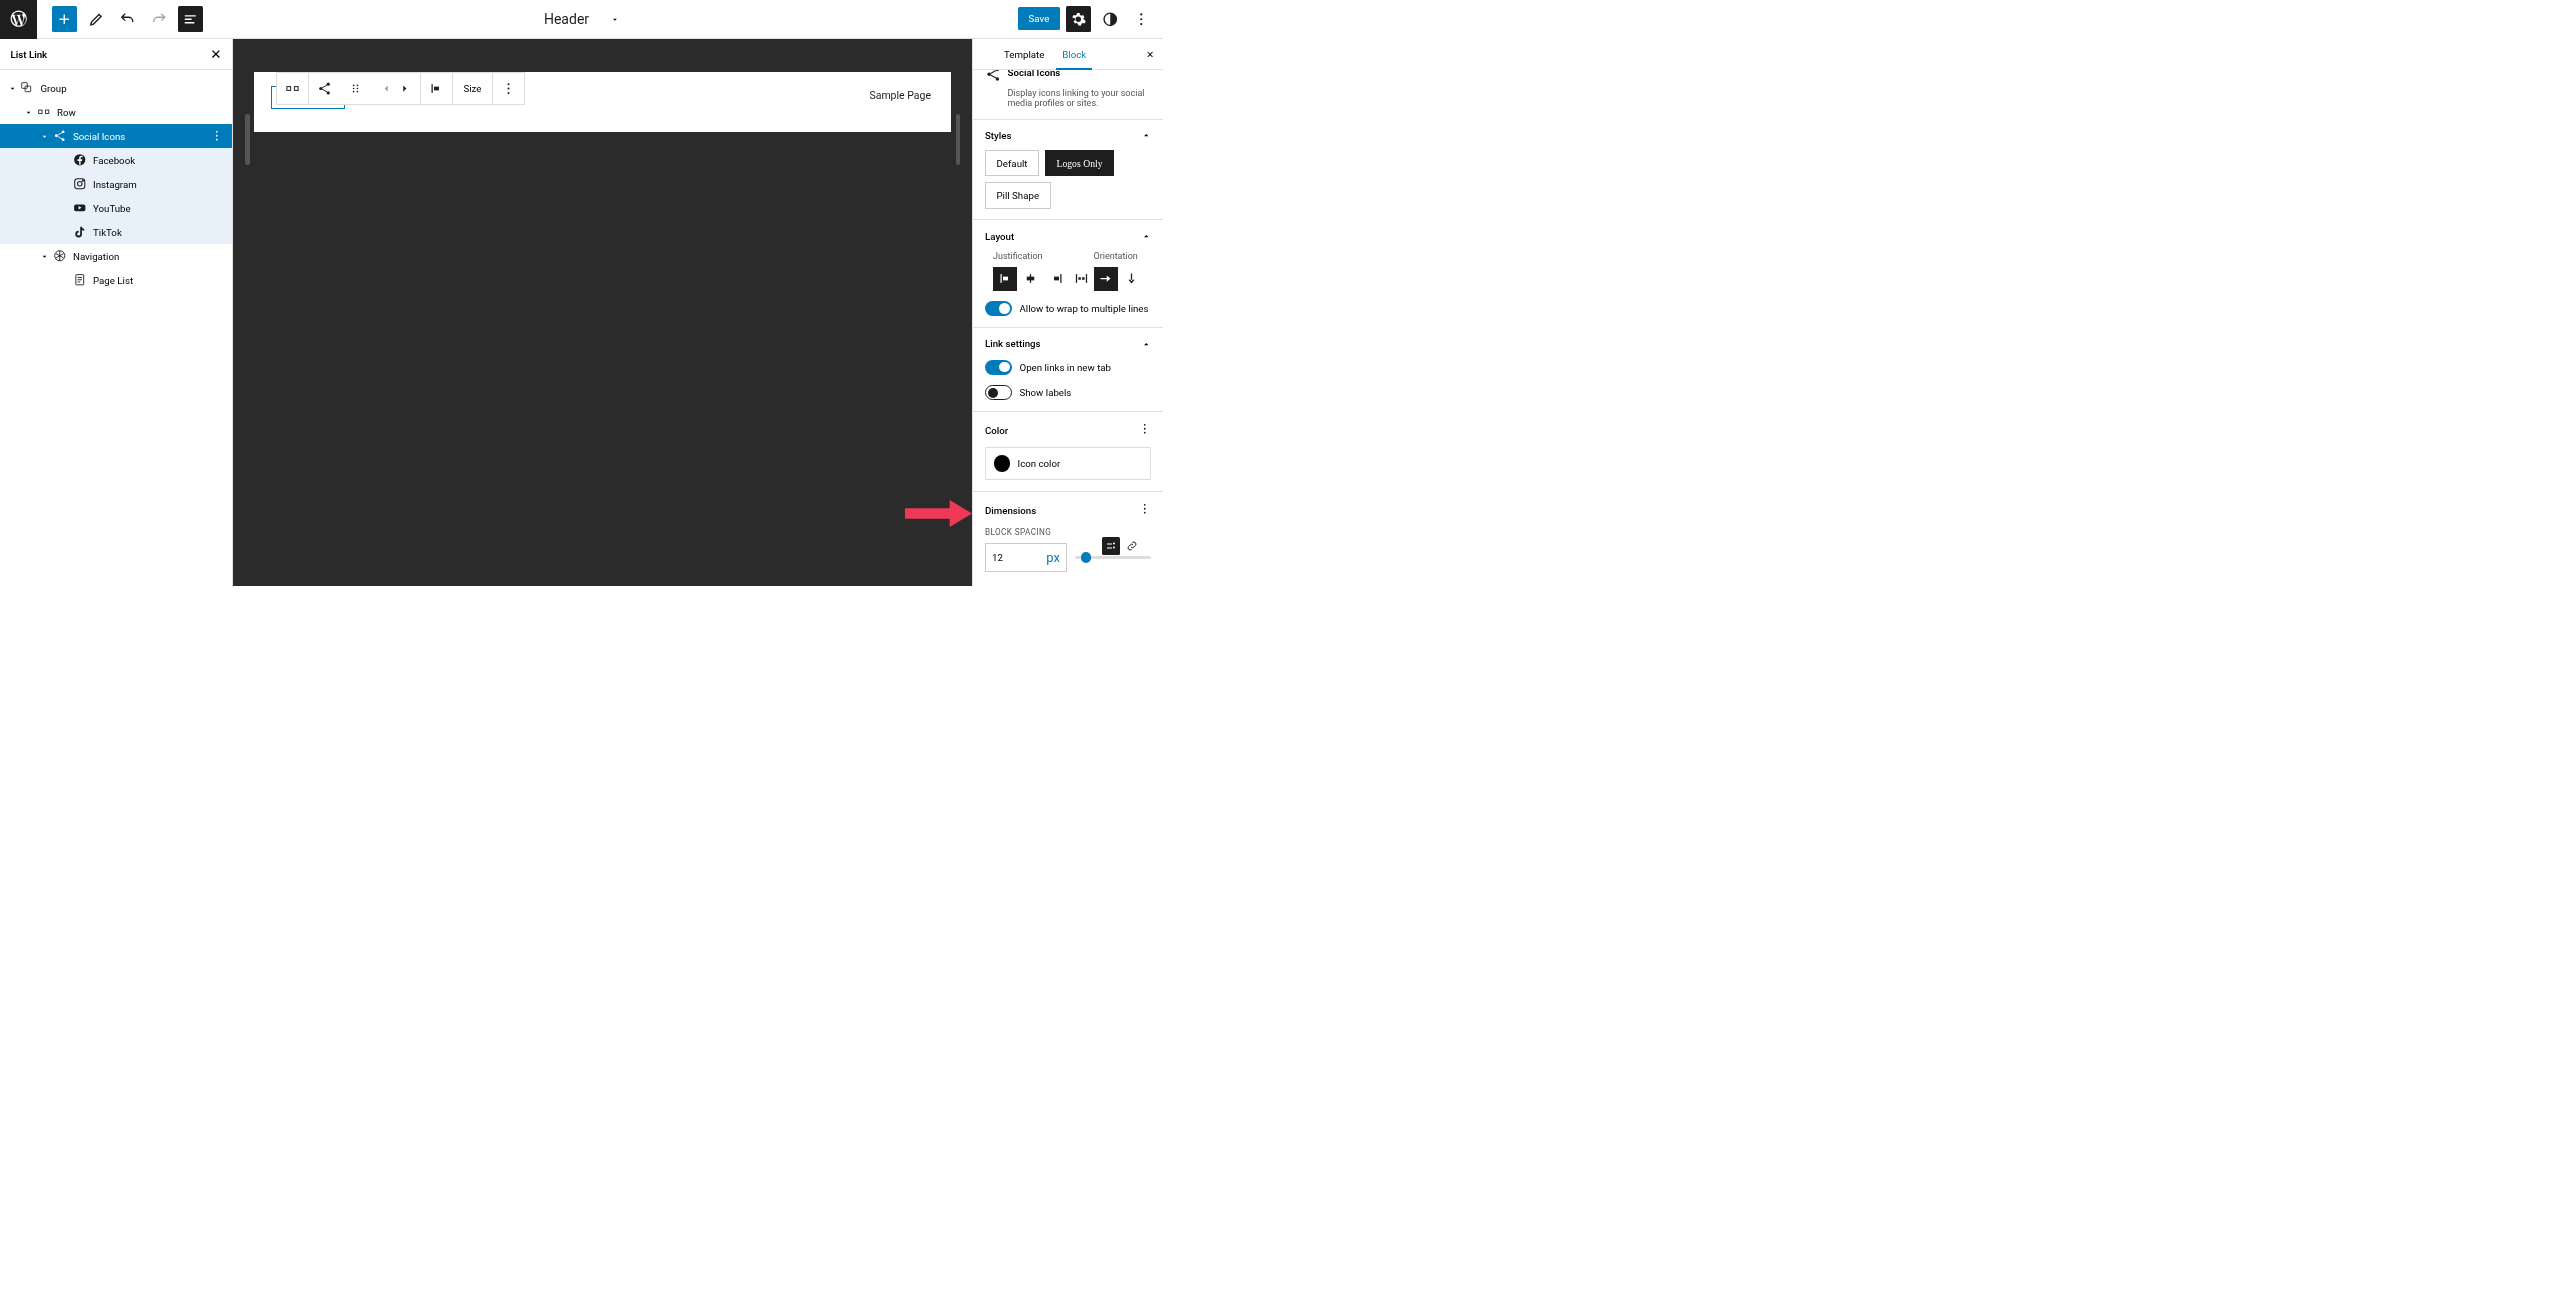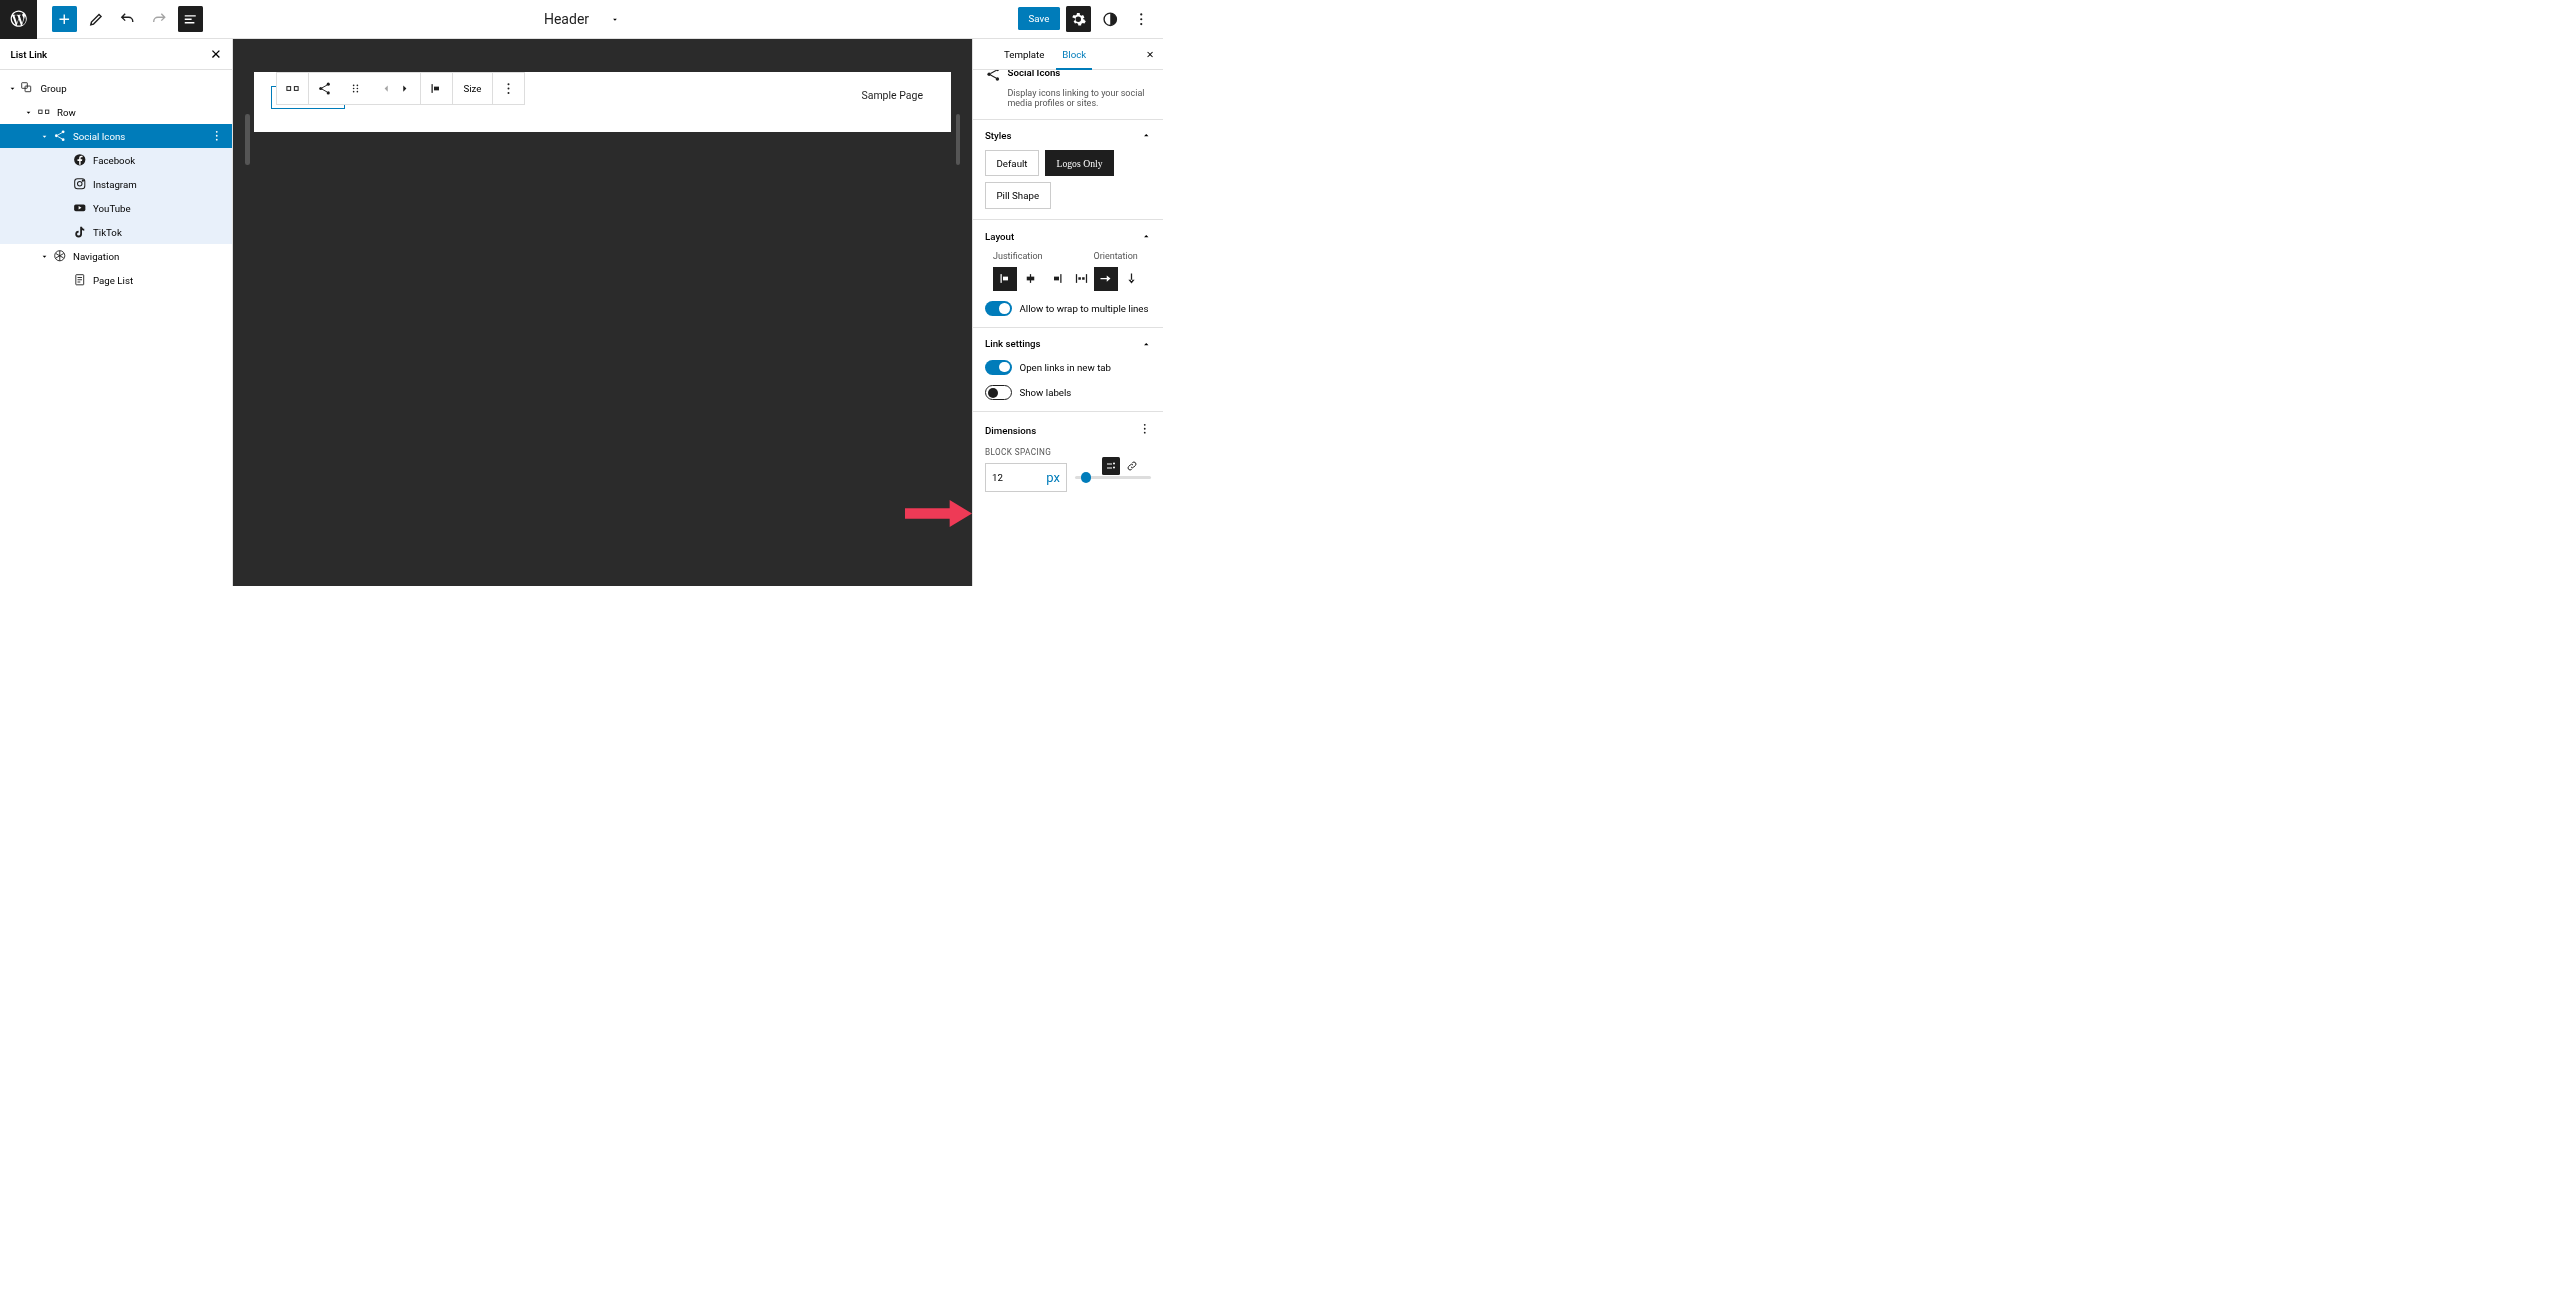--- a/index.html
+++ b/index.html
@@ -44,21 +44,21 @@
 .block-toolbar { position: absolute; top: 0; left: 22.4px; display: flex; background: #fff; border: 0.7px solid #ddd; height: 33px; z-index: 10; }
 .block-toolbar-group { display: flex; border-right: 0.7px solid #ddd; align-items: center; }
 .block-toolbar-btn { width: 31px; height: 31px; display: flex; align-items: center; justify-content: center; cursor: pointer; }
 .block-toolbar-btn.text { width: auto; padding: 0 10.5px; font-size: 9.7px; }
 .block-toolbar-btn svg { width: 15px; height: 15px; }
 .header-block { background: #fff; margin-top: 33px; padding: 13.5px 16.5px; position: relative; min-height: 60px; }
 .social-row { display: flex; align-items: center; gap: 4.5px; border: 0.7px solid #007cba; padding: 1.5px 4.5px; width: fit-content; position: relative; }
 .social-ic { width: 18px; height: 18px; display: flex; align-items: center; justify-content: center; color: #555; }
 .social-ic svg { width: 16.5px; height: 16.5px; fill: #888; }
 .add-social { width: 16.5px; height: 16.5px; background: #1e1e1e; color: #fff; display: flex; align-items: center; justify-content: center; font-size: 12px; position: absolute; right: -19.4px; top: 1.5px; }
-.sample-link { position: absolute; right: 28px; top: 16.5px; font-size: 10.5px; color: #1e1e1e; }
+.sample-link { position: absolute; right: 20px; top: 16.5px; font-size: 10.5px; color: #1e1e1e; }
 .canvas-scrollbar { position: absolute; left: -9px; top: 42px; width: 4.5px; height: 51px; background: #555; border-radius: 2.2px; }
 .canvas-scrollbar.right { left: auto; right: -9px; }
 
 
 .settings-panel { position: absolute; right: 0; top: 39px; width: 191px; bottom: 0; background: #fff; border-left: 0.7px solid #e0e0e0; overflow-y: auto; font-size: 9.7px; }
 .settings-tabs { display: flex; height: 31px; border-bottom: 0.7px solid #e0e0e0; align-items: center; padding: 0 25px; position: relative; }
 .settings-tab { padding: 0 6px; height: 31px; line-height: 31px; cursor: pointer; margin-right: 6px; }
 .settings-tab.active { color: #007cba; position: relative; }
 .settings-tab.active::after { content: ''; position: absolute; bottom: -0.7px; left: 0; right: 0; height: 2.2px; background: #007cba; }
 .close-settings { position: absolute; right: 9px; cursor: pointer; }
@@ -489,20 +489,34 @@
       <span>Open links in new tab</span>
     </div>
     <div class="toggle-row">
       <div class="toggle off">
           <div class="knob"></div>
         </div>
       <span>Show labels</span>
     </div>
   </div>
 
+  <div class="settings-section">
+    <div class="section-header">
+      <span class="lbl">Color</span>
+      <span class="options-dots"><svg width="13.5" height="13.5" viewBox="0 0 24 24" fill="#1e1e1e">
+            <circle cx="12" cy="5" r="1.6"></circle>
+            <circle cx="12" cy="12" r="1.6"></circle>
+            <circle cx="12" cy="19" r="1.6"></circle>
+          </svg></span>
+    </div>
+    <div class="color-swatch-row">
+      <div class="color-swatch"></div>
+      <span>Icon color</span>
+    </div>
+  </div>
 
   <div class="settings-section" style="position:relative">
     <div class="section-header">
       <span class="lbl">Dimensions</span>
       <span class="options-dots"><svg width="13.5" height="13.5" viewBox="0 0 24 24" fill="#1e1e1e">
             <circle cx="12" cy="5" r="1.6"></circle>
             <circle cx="12" cy="12" r="1.6"></circle>
             <circle cx="12" cy="19" r="1.6"></circle>
           </svg></span>
     </div>

